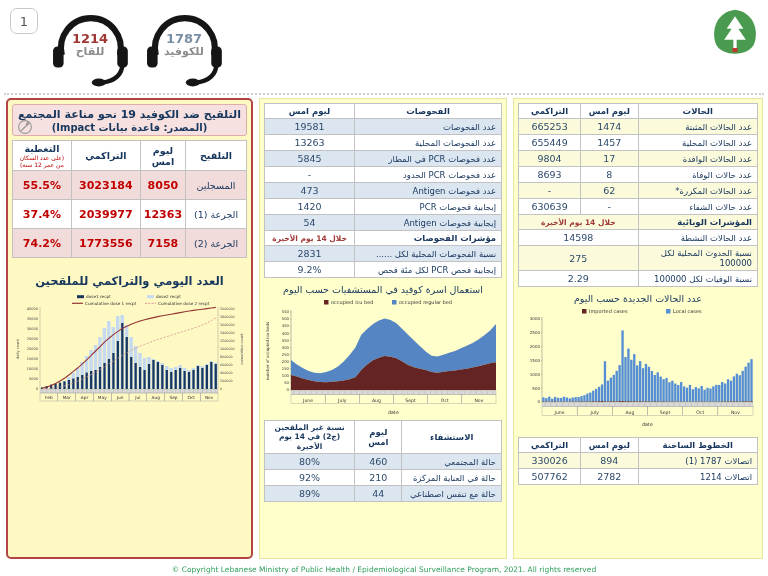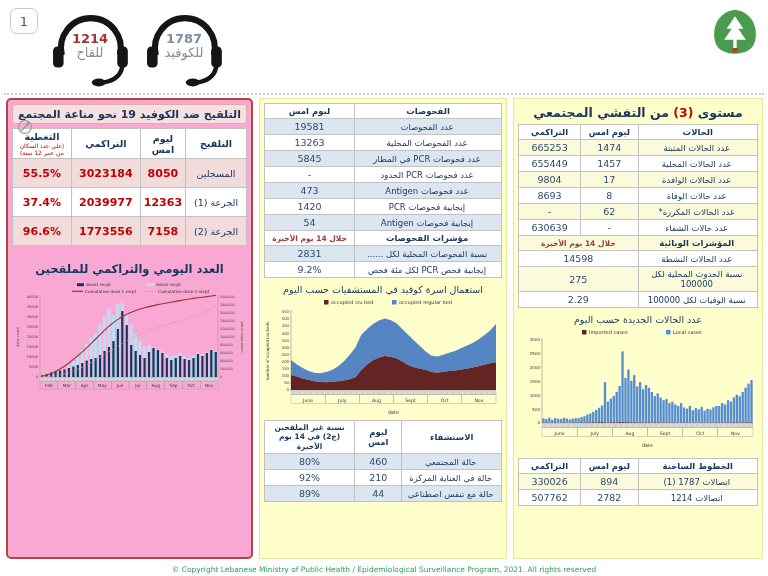--- a/index.html
+++ b/index.html
@@ -11,34 +11,34 @@
   .header{position:absolute;top:0;left:0;right:0;height:92px;}
   .page-box{position:absolute;top:8px;left:10px;width:26px;height:24px;border:1px solid #c9c9c9;
             border-radius:7px;display:flex;align-items:center;justify-content:center;
             font-size:13px;color:#555;background:#fff;}
   .headset{position:absolute;top:6px;width:88px;height:78px;}
   .hs1{left:46px}.hs2{left:140px}
   .headset svg{position:absolute;inset:0;}
   .hs-num{position:absolute;top:26px;left:0;right:0;text-align:center;font-weight:bold;
           font-size:13px;line-height:1.05;}
   .hs1 .hs-num{color:#a03634}.hs2 .hs-num{color:#7a8fa6}
-  .hs-sub{display:block;font-size:13px;font-weight:normal;color:#8d8d8d;}
+  .hs-sub{display:block;font-size:11px;font-weight:bold;color:#8d8d8d;}
   .main-title{position:absolute;left:232px;right:176px;top:8px;text-align:center;}
   .main-title .t1{font-size:21px;font-weight:bold;color:#151515;direction:rtl;}
   .main-title .t2{font-size:16px;font-weight:bold;color:#31849b;margin-top:8px;direction:rtl;}
   .gov{position:absolute;right:8px;top:8px;display:flex;align-items:center;gap:5px;}
   .gov-text{text-align:right;line-height:1.5;direction:rtl;}
   .g1{color:#2e7d32;font-weight:bold;font-size:10px;}
   .g2{color:#c0392b;font-weight:bold;font-size:10px;}
   .g3{color:#8a8a8a;font-size:9px;}
   .divider{position:absolute;top:93px;left:4px;right:4px;border-top:2px dotted #cdcdcd;}
 
   
   .main{position:absolute;top:98px;left:6px;right:6px;bottom:17px;display:flex;gap:6px;}
-  .panel-left{width:247px;flex:none;border:2px solid #b04543;border-radius:5px;background:#f9a8d4;
+  .panel-left{width:247px;flex:none;border:2px solid #b04543;border-radius:5px;background:#fef9c3;
               padding:4px;box-sizing:border-box;display:flex;flex-direction:column;}
   .panel-mid,.panel-right{flex:1;background:#ffffcc;border:1px solid #e6e6a0;padding:4px;
               box-sizing:border-box;display:flex;flex-direction:column;}
 
   table{border-collapse:collapse;width:100%;direction:rtl;background:#fff;}
   th,td{border:1px solid #c2c2c2;text-align:center;padding:2px 3px;}
 
   
   .title-box{position:relative;background:#f6e1e0;border:1px solid #dcaeac;border-radius:3px;
              padding:3px 4px 2px;text-align:center;direction:rtl;}
@@ -58,21 +58,21 @@
   .donut{position:absolute;left:2px;top:4px;width:88px;height:88px;border-radius:50%;}
   .donut-hole{position:absolute;left:24px;top:26px;width:44px;height:44px;border-radius:50%;background:#fbf1f0;}
   .donut-note{position:absolute;top:-6px;right:-8px;width:42px;font-size:5.5px;color:#17365d;
               text-align:center;line-height:1.25;}
   .donut-caption{flex:1;color:#17365d;font-size:8.5px;text-align:center;line-height:1.6;direction:rtl;padding:0 6px;}
   .chart-title-l{color:#17365d;font-weight:bold;font-size:11.5px;text-align:center;margin:16px 0 4px;direction:rtl;}
 
   
   .data-table{font-size:8.5px;}
   .data-table thead th{color:#17365d;font-weight:bold;font-size:8.5px;background:#fff;}
-  .data-table tbody th.lab{color:#17365d;font-weight:normal;font-size:8.5px;text-align:center;
+  .data-table tbody th.lab{color:#17365d;font-weight:normal;font-size:8.5px;text-align:right;
                            padding-right:5px;background:transparent;}
   .data-table tbody td.val{color:#2d4a6b;font-size:9.5px;text-align:center;}
   .data-table tbody tr.sub th.lab{font-weight:bold;}
   .data-table tbody tr.sub td.val{color:#9e3a38;font-size:7.5px;font-weight:bold;}
   .tests-table tbody tr:nth-child(odd){background:#dce6f1;}
   .hosp-table tbody tr:nth-child(odd){background:#dce6f1;}
   .cases-table tbody tr:nth-child(odd){background:#fbfbdc;}
   .hotline-table tbody tr:nth-child(odd){background:#fbfbdc;}
   .hosp-table thead th.small{font-size:7.5px;line-height:1.25;}
 
@@ -132,20 +132,21 @@
 <div class="main">
 
   <div class="panel-left">
     <div class="title-box">
       <svg class="syringe" width="16" height="16" viewBox="0 0 20 20">
         <circle cx="10" cy="10" r="8" fill="none" stroke="#9a9a9a" stroke-width="1.4"></circle>
         <line x1="5" y1="15" x2="14" y2="6" stroke="#9a9a9a" stroke-width="1.6"></line>
         <rect x="11" y="4" width="5" height="3.2" transform="rotate(-45 13.5 5.6)" fill="#9a9a9a"></rect>
       </svg>
       <div class="l1">التلقيح ضد الكوفيد 19  نحو مناعة المجتمع</div>
+      <div class="l2">(المصدر: قاعدة بيانات Impact)</div>
     </div>
 
     <table class="vacc-table">
       <thead>
         <tr>
           <th style="width:27%">التلقيح</th>
           <th style="width:17%">ليوم امس</th>
           <th style="width:30%">التراكمي</th>
           <th style="width:26%">
             <span>التغطية</span>
@@ -163,21 +164,21 @@
           <tr>
             <th class="lab">الجرعة (1)</th>
             <td class="val">12363</td>
             <td class="val">2039977</td>
             <td class="val">37.4%</td>
           </tr>
           <tr>
             <th class="lab">الجرعة (2)</th>
             <td class="val">7158</td>
             <td class="val">1773556</td>
-            <td class="val">96.6%</td>
+            <td class="val">74.2%</td>
           </tr>
         </tbody>
     </table>
 
 
     <div class="chart-title-l">العدد اليومي والتراكمي للملقحين</div>
     <div class="chart"><svg viewBox="0 0 230 114" width="230" height="114">
           <text x="23" y="98.2" font-size="3.5" fill="#444" text-anchor="end">0</text>
           <text x="23" y="88.2" font-size="3.5" fill="#444" text-anchor="end">5000</text>
           <text x="23" y="78.2" font-size="3.5" fill="#444" text-anchor="end">10000</text>
@@ -522,23 +523,20 @@
           <tr>
             <th class="lab">حالة مع تنفس اصطناعي</th>
             <td class="val">44</td>
             <td class="val">89%</td>
           </tr>
         </tbody>
     </table>
   </div>
 
   <div class="panel-right">
-    <div class="right-title">
-      <span>مستوى </span><span class="level">(3)</span><span> من التفشي المجتمعي</span>
-    </div>
 
     <table class="data-table cases-table">
       <thead>
         <tr>
           <th style="width:50%">الحالات</th>
           <th style="width:24%">ليوم امس</th>
           <th style="width:26%">التراكمي</th>
         </tr>
       </thead>
       <tbody data-table="right_panel.cases_table.rows">

